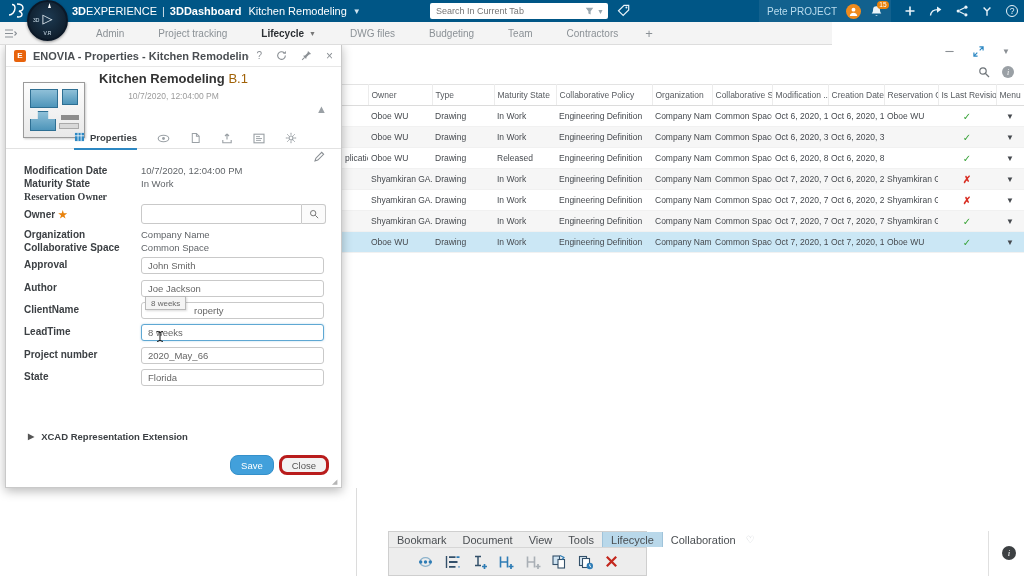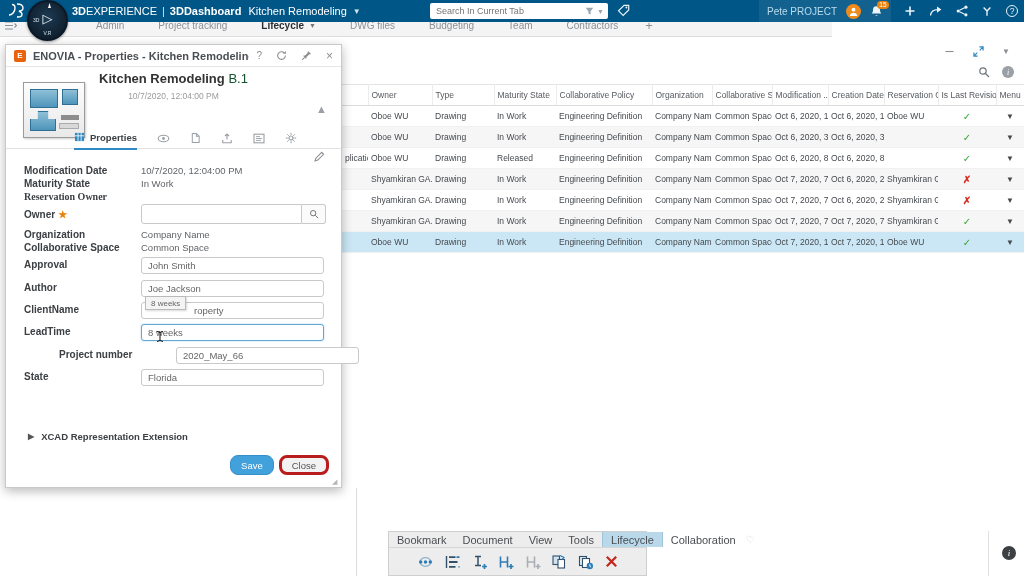--- a/index.html
+++ b/index.html
@@ -31,21 +31,21 @@
   .tagbtn{position:absolute;left:617px;top:4px;color:#e9f3f9}
   .topright{position:absolute;right:6px;top:0;height:22px;display:flex;align-items:center;gap:13px;color:#eaf4fa}
   .userzone{display:flex;align-items:center;gap:9px;background:rgba(255,255,255,.07);height:22px;padding:0 8px}
   .username{font-size:10px;color:#b9dcee;white-space:nowrap}
   .avatar{width:15px;height:15px;border-radius:50%;background:#ef8b1d;display:flex;align-items:center;justify-content:center;color:#fff}
   .bellwrap{position:relative}
   .badge{position:absolute;top:-4px;right:-6px;background:#e8820c;color:#fff;font-size:6.5px;border-radius:5px;padding:0 2.5px;line-height:8px}
   .helpc{width:12px;height:12px;border:1px solid #eaf4fa;border-radius:50%;font-size:8.5px;display:flex;align-items:center;justify-content:center;color:#eaf4fa;box-sizing:border-box}
 
   
-  .navbar{position:absolute;left:0;top:14px;width:832px;height:22px;background:#f4f4f4;border-bottom:1px solid #ddd;display:flex;align-items:center;z-index:40}
+  .navbar{position:absolute;left:0;top:22px;width:832px;height:22px;background:#f4f4f4;border-bottom:1px solid #ddd;display:flex;align-items:center;z-index:40}
   .navtoggle{margin:0 6px 0 4px;color:#8a9096}
   .navtabs{display:flex;align-items:center;margin-left:56px;gap:0}
   .navtab{font-size:10px;color:#8b9196;padding:0 17px;height:22px;display:flex;align-items:center;cursor:default;white-space:nowrap}
   .navtab.active{color:#2b2f33;font-weight:bold}
   .navtab .chev{margin-left:5px;font-size:7px;color:#777}
   .navtab.addtab{color:#8b9196;font-size:13px;padding:0 10px}
 
   
   .wctrl{position:absolute;top:46px;right:14px;display:flex;gap:18px;align-items:center;color:#8a8f94;z-index:5}
   .wctrl .blue{color:#2d88c3}
@@ -70,21 +70,21 @@
   .appicon{width:12px;height:12px;background:#e8630c;border-radius:2px;color:#fff;font-size:8px;display:flex;align-items:center;justify-content:center;font-weight:bold}
   .dlg-close{color:#8a8f94;font-size:12px}
   .thumb{position:absolute;left:17px;top:37px;width:60px;height:54px;background:linear-gradient(#fdfdfd,#e9e9e9);border:1px solid #9b9b9b;box-shadow:1px 1px 2px rgba(0,0,0,.2)}
   .thumb .r1{position:absolute;left:6px;top:6px;width:26px;height:17px;background:linear-gradient(#8fc0d8,#4e95ba);border:1px solid #2e6f93}
   .thumb .r2{position:absolute;right:6px;top:6px;width:14px;height:14px;background:linear-gradient(#8fc0d8,#4e95ba);border:1px solid #2e6f93}
   .thumb .plus{position:absolute;left:6px;bottom:6px;width:24px;height:18px;background:linear-gradient(#8fc0d8,#4e95ba);border:1px solid #2e6f93;clip-path:polygon(30% 0,70% 0,70% 40%,100% 40%,100% 100%,0 100%,0 40%,30% 40%)}
   .thumb .b1{position:absolute;right:5px;bottom:17px;width:18px;height:5px;background:#8d8d8d}
   .thumb .b2{position:absolute;right:5px;bottom:8px;width:18px;height:4px;background:#d9d9d9;border:1px solid #aaa}
   .objtitle{position:absolute;left:0;right:0;top:26px;text-align:center;font-size:13px;color:#333}
   .objtitle b{font-weight:bold}
-  .objtitle .rev{color:#14532d;font-weight:normal}
+  .objtitle .rev{color:#a16207;font-weight:normal}
   .objdate{position:absolute;left:0;right:0;top:46px;text-align:center;font-size:8.5px;color:#9b9b9b}
   .collapse-up{position:absolute;right:14px;top:58px;color:#9aa0a5;font-size:11px}
   .dlg-tabs{position:absolute;left:0;top:83px;width:100%;height:21px;border-bottom:1px solid #e2e2e2;display:flex;align-items:center;padding-left:68px;box-sizing:border-box;gap:20px}
   .ptab{display:flex;align-items:center;gap:5px;height:21px;border-bottom:2px solid #2d88c3;color:#2d88c3}
   .ptab span.lbl{font-size:9.5px;color:#3c4044;font-weight:bold}
   .dtabicon{color:#9aa0a5}
   .pencil{position:absolute;right:16px;top:106px;color:#8a8f94}
   .fld{position:absolute;left:18px;right:12px;display:flex;align-items:center}
   .fld .lab{width:117px;font-size:10px;font-weight:bold;color:#3c4044;flex:none}
   .fld .star{color:#e8820c;margin-left:3px}
@@ -500,21 +500,21 @@
         <span style="position: relative;"><input value="Joe Jackson" style=""></span>
       </div>
       <div class="fld" style="top: 255px;">
         <span class="lab">ClientName</span>
         <span style="position: relative;"><input value="roperty" style="padding-left: 52px;"><span class="tipchip" style="left: 4px;">8 weeks</span></span>
       </div>
       <div class="fld" style="top: 277px;">
         <span class="lab">LeadTime</span>
         <span style="position: relative;"><input class="focused" value="8 weeks" style=""></span>
       </div>
-      <div class="fld" style="top: 300px; margin-left: 35px;">
+      <div class="fld" style="top: 300px;">
         <span class="lab">Project number</span>
         <span style="position: relative;"><input value="2020_May_66" style=""></span>
       </div>
       <div class="fld" style="top: 322px;">
         <span class="lab">State</span>
         <span style="position: relative;"><input value="Florida" style=""></span>
       </div>
     </div>
   <div class="xcad">
     <span class="tri">▶</span>

